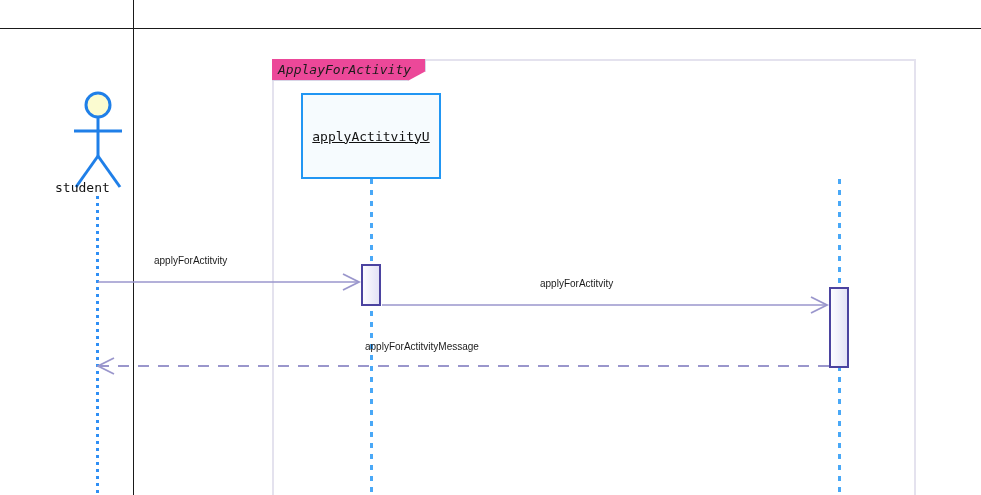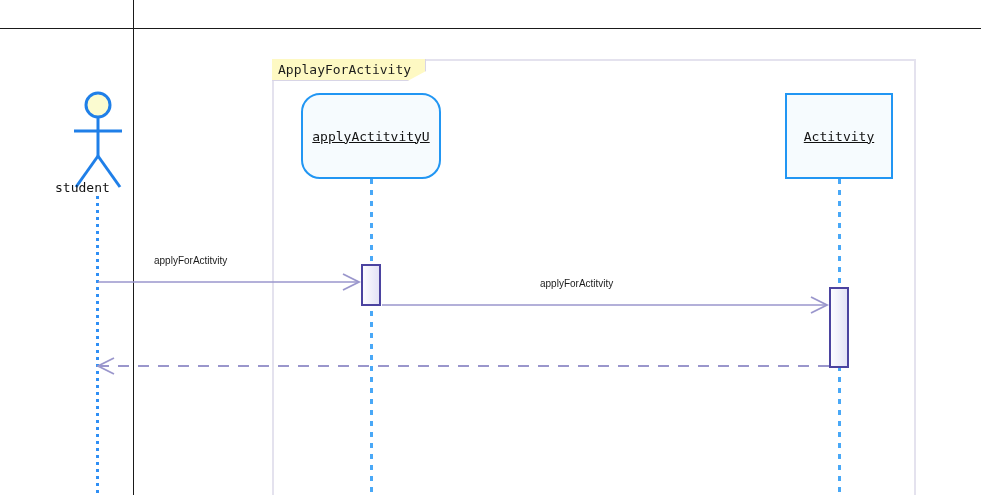--- a/index.html
+++ b/index.html
@@ -56,28 +56,29 @@
   #frame-label {
     position: absolute;
     left: 272px;
     top: 59px;
     height: 22px;
     padding: 2px 14px 2px 6px;
     box-sizing: border-box;
     border: 1px solid #d8d5e6;
     border-top: none;
     border-left: none;
-    background: #fef9c3;
+    background: #ec4899;
     font-family: "DejaVu Sans Mono", monospace;
     font-size: 13px;
     line-height: 18px;
     color: #1c1c1c;
     white-space: nowrap;
     -webkit-clip-path: polygon(0 0, 100% 0, 100% 55%, 88% 100%, 0 100%);
     clip-path: polygon(0 0, 100% 0, 100% 55%, 88% 100%, 0 100%);
+    font-style: italic;
   }
   
   .lifeline-box {
     position: absolute;
     box-sizing: border-box;
     border: 2px solid #2196f3;
     background: #f6fbfe;
     display: flex;
     align-items: center;
     justify-content: center;
@@ -87,21 +88,20 @@
     font-size: 13px;
     color: #111111;
     text-decoration: underline;
     white-space: nowrap;
   }
   #box-applyactivityui {
     left: 301px;
     top: 93px;
     width: 140px;
     height: 86px;
-    border-radius: 19px;
   }
   #box-activity {
     left: 785px;
     top: 93px;
     width: 108px;
     height: 86px;
   }
   
   #actor {
     position: absolute;
@@ -200,23 +200,20 @@
   </div>
   <div id="actor-label">student</div>
 
   <div class="lifeline" id="lifeline-student"></div>
   <div class="lifeline" id="lifeline-applyactivityui"></div>
   <div class="lifeline" id="lifeline-activity"></div>
 
   <div class="lifeline-box" id="box-applyactivityui">
     <span class="lifeline-box-label">applyActitvityU</span>
   </div>
-  <div class="lifeline-box" id="box-activity">
-    <span class="lifeline-box-label">Actitvity</span>
-  </div>
 
   <svg id="svg-layer" viewBox="0 0 981 495" xmlns="http://www.w3.org/2000/svg">
 
     <g>
       <line x1="98" y1="282" x2="358" y2="282" stroke="#9a96cc" stroke-width="1.6"></line>
       <polyline points="343,274 359,282 343,290" fill="none" stroke="#9a96cc" stroke-width="1.8"></polyline>
     </g>
 
     <g>
       <line x1="382" y1="305" x2="826" y2="305" stroke="#9a96cc" stroke-width="1.6"></line>
@@ -227,14 +224,15 @@
       <line x1="829" y1="366" x2="100" y2="366" stroke="#9a96cc" stroke-width="1.8" stroke-dasharray="11 9"></line>
       <polyline points="114,358 98,366 114,374" fill="none" stroke="#9a96cc" stroke-width="1.8"></polyline>
     </g>
   </svg>
 
   <div class="activation" id="activation-ui"></div>
   <div class="activation" id="activation-activity"></div>
 
   <div class="message-label" id="label-msg-1">applyForActitvity</div>
   <div class="message-label" id="label-msg-2">applyForActitvity</div>
+  <div class="message-label" id="label-msg-3">applyForActitvityMessage</div>
 
 </div>
 
 </body></html>

